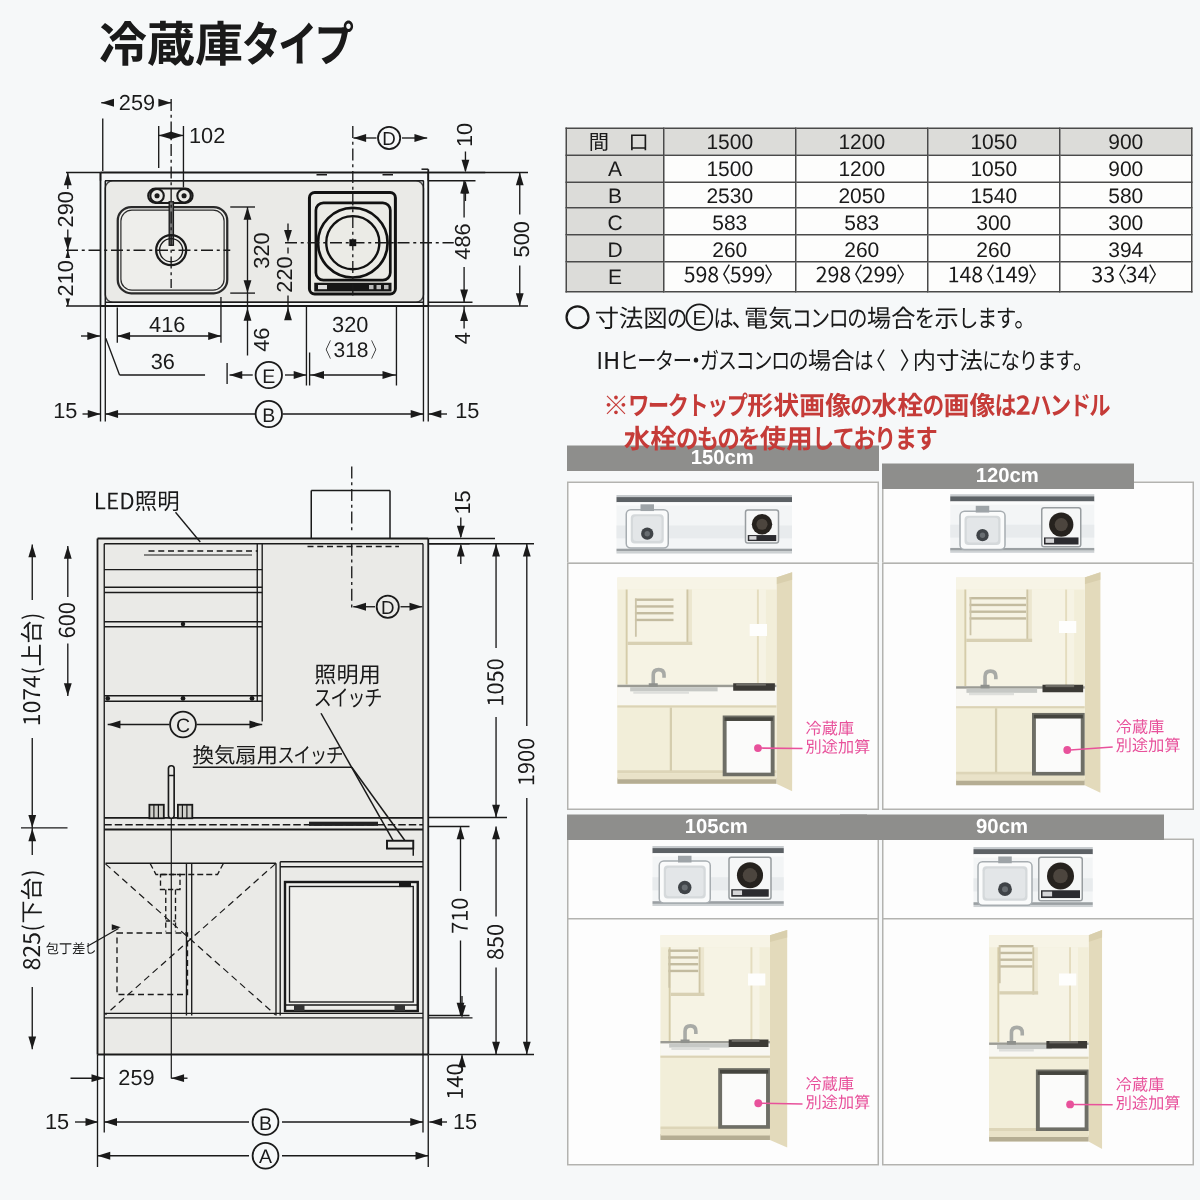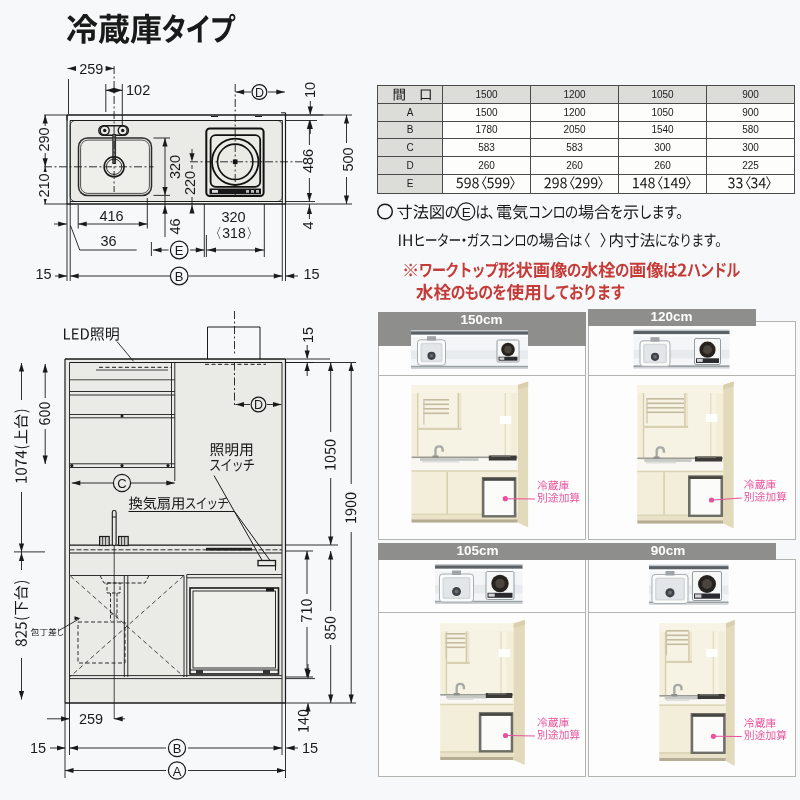--- a/index.html
+++ b/index.html
@@ -1,19 +1,19 @@
 <!DOCTYPE html>
 <html><head><meta charset="utf-8"><style>
 html,body{margin:0;padding:0;}
 body{width:800px;height:800px;position:relative;background:#f6f8f9;
  font-family:"Liberation Sans",sans-serif;overflow:hidden;}
 .abs{position:absolute;}
 table.dim{border-collapse:collapse;position:absolute;left:377px;top:85px;}
 table.dim td{border:1px solid #4a4a4a;height:16.8px;padding:0;text-align:center;
- font-size:10px;color:#1a1a1a;background:#fdfdfc;}
+ font-size:14px;color:#1a1a1a;background:#fdfdfc;}
 table.dim td.h{background:#dcdcd9;}
 .gh{position:absolute;background:#8e8e8c;color:#fff;font-size:13.5px;font-weight:bold;
  text-align:center;line-height:16.5px;}
 .cell{position:absolute;background:#fdfdfd;border:1px solid #b3b3b0;}
 </style></head><body>
 <table class="dim" cellspacing="0">
     <tbody>
       <tr>
         <td class="h" style="width:64px"></td>
         <td class="h" style="width:87px">1500</td>
@@ -23,38 +23,38 @@
       </tr>
       <tr>
         <td class="h" style="width:64px">A</td>
         <td style="width:87px">1500</td>
         <td style="width:87px">1200</td>
         <td style="width:87px">1050</td>
         <td style="width:87px">900</td>
       </tr>
       <tr>
         <td class="h" style="width:64px">B</td>
-        <td style="width:87px">1780</td>
+        <td style="width:87px">2530</td>
         <td style="width:87px">2050</td>
         <td style="width:87px">1540</td>
         <td style="width:87px">580</td>
       </tr>
       <tr>
         <td class="h" style="width:64px">C</td>
         <td style="width:87px">583</td>
         <td style="width:87px">583</td>
         <td style="width:87px">300</td>
         <td style="width:87px">300</td>
       </tr>
       <tr>
         <td class="h" style="width:64px">D</td>
         <td style="width:87px">260</td>
         <td style="width:87px">260</td>
         <td style="width:87px">260</td>
-        <td style="width:87px">225</td>
+        <td style="width:87px">394</td>
       </tr>
       <tr>
         <td class="h" style="width:64px">E</td>
         <td style="width:87px"><svg width="87" height="16" viewBox="0 0 87 16">
             <path transform="translate(12.8,13.2)" fill="#1a1a1a" d="M3.7 0.2C5.5 0.2 7.1 -1.1 7.1 -3.4C7.1 -5.7 5.7 -6.7 4 -6.7C3.4 -6.7 2.9 -6.5 2.4 -6.3L2.7 -9.3H6.6V-10.4H1.6L1.2 -5.6L1.9 -5.1C2.5 -5.5 3 -5.7 3.6 -5.7C5 -5.7 5.8 -4.8 5.8 -3.4C5.8 -1.8 4.8 -0.9 3.6 -0.9C2.4 -0.9 1.6 -1.4 1 -2L0.4 -1.2C1.1 -0.5 2.1 0.2 3.7 0.2Z M11.2 0.2C13.2 0.2 15 -1.4 15 -5.7C15 -9 13.5 -10.6 11.5 -10.6C9.9 -10.6 8.5 -9.2 8.5 -7.2C8.5 -5.1 9.6 -3.9 11.4 -3.9C12.2 -3.9 13.1 -4.4 13.8 -5.2C13.7 -2 12.5 -0.9 11.2 -0.9C10.5 -0.9 9.9 -1.2 9.4 -1.7L8.7 -0.9C9.3 -0.3 10.1 0.2 11.2 0.2ZM13.8 -6.3C13.1 -5.3 12.3 -4.9 11.6 -4.9C10.4 -4.9 9.7 -5.8 9.7 -7.2C9.7 -8.6 10.5 -9.6 11.5 -9.6C12.8 -9.6 13.6 -8.4 13.8 -6.3Z M19.7 0.2C21.7 0.2 23 -1 23 -2.5C23 -3.9 22.2 -4.7 21.2 -5.2V-5.3C21.9 -5.8 22.6 -6.7 22.6 -7.8C22.6 -9.4 21.5 -10.6 19.8 -10.6C18.1 -10.6 16.9 -9.5 16.9 -7.9C16.9 -6.8 17.6 -6 18.3 -5.5V-5.5C17.4 -5 16.4 -4 16.4 -2.6C16.4 -1 17.8 0.2 19.7 0.2ZM20.4 -5.7C19.2 -6.1 18.1 -6.7 18.1 -7.9C18.1 -8.9 18.8 -9.6 19.8 -9.6C20.9 -9.6 21.5 -8.8 21.5 -7.8C21.5 -7 21.1 -6.3 20.4 -5.7ZM19.8 -0.8C18.5 -0.8 17.6 -1.6 17.6 -2.7C17.6 -3.7 18.2 -4.5 19 -5.1C20.5 -4.5 21.8 -3.9 21.8 -2.5C21.8 -1.5 21 -0.8 19.8 -0.8Z M30.8 0.8 27.3 -5.4 30.8 -11.6 30 -12 26.2 -5.4 30 1.2Z M34.5 0.2C36.2 0.2 37.9 -1.1 37.9 -3.4C37.9 -5.7 36.5 -6.7 34.7 -6.7C34.1 -6.7 33.6 -6.5 33.2 -6.3L33.4 -9.3H37.4V-10.4H32.3L32 -5.6L32.7 -5.1C33.3 -5.5 33.7 -5.7 34.4 -5.7C35.7 -5.7 36.6 -4.8 36.6 -3.4C36.6 -1.8 35.6 -0.9 34.3 -0.9C33.1 -0.9 32.4 -1.4 31.8 -2L31.1 -1.2C31.8 -0.5 32.8 0.2 34.5 0.2Z M42 0.2C43.9 0.2 45.7 -1.4 45.7 -5.7C45.7 -9 44.2 -10.6 42.2 -10.6C40.6 -10.6 39.2 -9.2 39.2 -7.2C39.2 -5.1 40.4 -3.9 42.1 -3.9C43 -3.9 43.9 -4.4 44.5 -5.2C44.4 -2 43.3 -0.9 41.9 -0.9C41.2 -0.9 40.6 -1.2 40.2 -1.7L39.4 -0.9C40 -0.3 40.8 0.2 42 0.2ZM44.5 -6.3C43.8 -5.3 43 -4.9 42.3 -4.9C41.1 -4.9 40.5 -5.8 40.5 -7.2C40.5 -8.6 41.2 -9.6 42.2 -9.6C43.6 -9.6 44.4 -8.4 44.5 -6.3Z M49.8 0.2C51.8 0.2 53.6 -1.4 53.6 -5.7C53.6 -9 52.1 -10.6 50.1 -10.6C48.5 -10.6 47.1 -9.2 47.1 -7.2C47.1 -5.1 48.3 -3.9 50 -3.9C50.9 -3.9 51.8 -4.4 52.4 -5.2C52.3 -2 51.1 -0.9 49.8 -0.9C49.1 -0.9 48.5 -1.2 48 -1.7L47.3 -0.9C47.9 -0.3 48.7 0.2 49.8 0.2ZM52.4 -6.3C51.7 -5.3 50.9 -4.9 50.2 -4.9C49 -4.9 48.4 -5.8 48.4 -7.2C48.4 -8.6 49.1 -9.6 50.1 -9.6C51.4 -9.6 52.2 -8.4 52.4 -6.3Z M54.3 0.8 55.1 1.2 58.9 -5.4 55.1 -12 54.3 -11.6 57.9 -5.4Z"></path>
           </svg></td>
         <td style="width:87px"><svg width="87" height="16" viewBox="0 0 87 16">
             <path transform="translate(12.8,13.2)" fill="#1a1a1a" d="M0.6 0H7.2V-1.1H4.3C3.8 -1.1 3.1 -1.1 2.6 -1C5 -3.3 6.7 -5.5 6.7 -7.5C6.7 -9.4 5.5 -10.6 3.6 -10.6C2.3 -10.6 1.4 -10 0.6 -9.1L1.3 -8.3C1.9 -9 2.6 -9.5 3.5 -9.5C4.8 -9.5 5.4 -8.7 5.4 -7.5C5.4 -5.7 3.9 -3.6 0.6 -0.8Z M11.2 0.2C13.2 0.2 15 -1.4 15 -5.7C15 -9 13.5 -10.6 11.5 -10.6C9.9 -10.6 8.5 -9.2 8.5 -7.2C8.5 -5.1 9.6 -3.9 11.4 -3.9C12.2 -3.9 13.1 -4.4 13.8 -5.2C13.7 -2 12.5 -0.9 11.2 -0.9C10.5 -0.9 9.9 -1.2 9.4 -1.7L8.7 -0.9C9.3 -0.3 10.1 0.2 11.2 0.2ZM13.8 -6.3C13.1 -5.3 12.3 -4.9 11.6 -4.9C10.4 -4.9 9.7 -5.8 9.7 -7.2C9.7 -8.6 10.5 -9.6 11.5 -9.6C12.8 -9.6 13.6 -8.4 13.8 -6.3Z M19.7 0.2C21.7 0.2 23 -1 23 -2.5C23 -3.9 22.2 -4.7 21.2 -5.2V-5.3C21.9 -5.8 22.6 -6.7 22.6 -7.8C22.6 -9.4 21.5 -10.6 19.8 -10.6C18.1 -10.6 16.9 -9.5 16.9 -7.9C16.9 -6.8 17.6 -6 18.3 -5.5V-5.5C17.4 -5 16.4 -4 16.4 -2.6C16.4 -1 17.8 0.2 19.7 0.2ZM20.4 -5.7C19.2 -6.1 18.1 -6.7 18.1 -7.9C18.1 -8.9 18.8 -9.6 19.8 -9.6C20.9 -9.6 21.5 -8.8 21.5 -7.8C21.5 -7 21.1 -6.3 20.4 -5.7ZM19.8 -0.8C18.5 -0.8 17.6 -1.6 17.6 -2.7C17.6 -3.7 18.2 -4.5 19 -5.1C20.5 -4.5 21.8 -3.9 21.8 -2.5C21.8 -1.5 21 -0.8 19.8 -0.8Z M30.8 0.8 27.3 -5.4 30.8 -11.6 30 -12 26.2 -5.4 30 1.2Z M31.4 0H37.9V-1.1H35C34.5 -1.1 33.9 -1.1 33.3 -1C35.8 -3.3 37.4 -5.5 37.4 -7.5C37.4 -9.4 36.2 -10.6 34.4 -10.6C33.1 -10.6 32.1 -10 31.3 -9.1L32.1 -8.3C32.6 -9 33.4 -9.5 34.2 -9.5C35.5 -9.5 36.1 -8.7 36.1 -7.5C36.1 -5.7 34.6 -3.6 31.4 -0.8Z M42 0.2C43.9 0.2 45.7 -1.4 45.7 -5.7C45.7 -9 44.2 -10.6 42.2 -10.6C40.6 -10.6 39.2 -9.2 39.2 -7.2C39.2 -5.1 40.4 -3.9 42.1 -3.9C43 -3.9 43.9 -4.4 44.5 -5.2C44.4 -2 43.3 -0.9 41.9 -0.9C41.2 -0.9 40.6 -1.2 40.2 -1.7L39.4 -0.9C40 -0.3 40.8 0.2 42 0.2ZM44.5 -6.3C43.8 -5.3 43 -4.9 42.3 -4.9C41.1 -4.9 40.5 -5.8 40.5 -7.2C40.5 -8.6 41.2 -9.6 42.2 -9.6C43.6 -9.6 44.4 -8.4 44.5 -6.3Z M49.8 0.2C51.8 0.2 53.6 -1.4 53.6 -5.7C53.6 -9 52.1 -10.6 50.1 -10.6C48.5 -10.6 47.1 -9.2 47.1 -7.2C47.1 -5.1 48.3 -3.9 50 -3.9C50.9 -3.9 51.8 -4.4 52.4 -5.2C52.3 -2 51.1 -0.9 49.8 -0.9C49.1 -0.9 48.5 -1.2 48 -1.7L47.3 -0.9C47.9 -0.3 48.7 0.2 49.8 0.2ZM52.4 -6.3C51.7 -5.3 50.9 -4.9 50.2 -4.9C49 -4.9 48.4 -5.8 48.4 -7.2C48.4 -8.6 49.1 -9.6 50.1 -9.6C51.4 -9.6 52.2 -8.4 52.4 -6.3Z M54.3 0.8 55.1 1.2 58.9 -5.4 55.1 -12 54.3 -11.6 57.9 -5.4Z"></path>
           </svg></td>
         <td style="width:87px"><svg width="87" height="16" viewBox="0 0 87 16">
@@ -63,21 +63,21 @@
         <td style="width:87px"><svg width="87" height="16" viewBox="0 0 87 16">
             <path transform="translate(20.6,13.2)" fill="#1a1a1a" d="M3.7 0.2C5.6 0.2 7.1 -0.9 7.1 -2.8C7.1 -4.2 6.1 -5.1 4.9 -5.4V-5.5C6 -5.9 6.7 -6.7 6.7 -8C6.7 -9.6 5.5 -10.6 3.7 -10.6C2.5 -10.6 1.6 -10.1 0.8 -9.4L1.5 -8.5C2.1 -9.1 2.8 -9.5 3.6 -9.5C4.7 -9.5 5.4 -8.9 5.4 -7.9C5.4 -6.8 4.7 -5.9 2.5 -5.9V-4.9C4.9 -4.9 5.8 -4.1 5.8 -2.8C5.8 -1.6 4.9 -0.9 3.6 -0.9C2.5 -0.9 1.7 -1.5 1.1 -2.1L0.4 -1.2C1.1 -0.5 2.1 0.2 3.7 0.2Z M11.6 0.2C13.5 0.2 15 -0.9 15 -2.8C15 -4.2 14 -5.1 12.8 -5.4V-5.5C13.9 -5.9 14.6 -6.7 14.6 -8C14.6 -9.6 13.3 -10.6 11.6 -10.6C10.4 -10.6 9.5 -10.1 8.7 -9.4L9.4 -8.5C10 -9.1 10.7 -9.5 11.5 -9.5C12.6 -9.5 13.3 -8.9 13.3 -7.9C13.3 -6.8 12.6 -5.9 10.4 -5.9V-4.9C12.8 -4.9 13.6 -4.1 13.6 -2.8C13.6 -1.6 12.8 -0.9 11.5 -0.9C10.4 -0.9 9.6 -1.5 9 -2.1L8.3 -1.2C9 -0.5 10 0.2 11.6 0.2Z M23 0.8 19.4 -5.4 23 -11.6 22.2 -12 18.4 -5.4 22.2 1.2Z M26.6 0.2C28.5 0.2 29.9 -0.9 29.9 -2.8C29.9 -4.2 29 -5.1 27.7 -5.4V-5.5C28.9 -5.9 29.6 -6.7 29.6 -8C29.6 -9.6 28.3 -10.6 26.6 -10.6C25.4 -10.6 24.4 -10.1 23.7 -9.4L24.4 -8.5C24.9 -9.1 25.7 -9.5 26.5 -9.5C27.6 -9.5 28.3 -8.9 28.3 -7.9C28.3 -6.8 27.5 -5.9 25.4 -5.9V-4.9C27.8 -4.9 28.6 -4.1 28.6 -2.8C28.6 -1.6 27.8 -0.9 26.5 -0.9C25.3 -0.9 24.6 -1.5 23.9 -2.1L23.3 -1.2C24 -0.5 25 0.2 26.6 0.2Z M35.6 0H36.8V-2.9H38.2V-3.9H36.8V-10.4H35.4L31 -3.7V-2.9H35.6ZM35.6 -3.9H32.4L34.7 -7.5C35 -8 35.3 -8.5 35.6 -9H35.6C35.6 -8.5 35.6 -7.6 35.6 -7.1Z M38.5 0.8 39.3 1.2 43.1 -5.4 39.3 -12 38.5 -11.6 42.1 -5.4Z"></path>
           </svg></td>
       </tr>
     </tbody>
   </table>
 
 <div class="cell" style="left:377.5px;top:321px;width:206px;height:52.5px"></div>
 <div class="cell" style="left:377.5px;top:374.5px;width:206px;height:163.0px"></div>
 
-<div class="gh" style="left:377.5px;top:312px;width:208px;height:34px">150cm</div>
+<div class="gh" style="left:377.5px;top:297px;width:208px;height:17px">150cm</div>
 
 <div class="cell" style="left:587.5px;top:321px;width:206px;height:52.5px"></div>
 <div class="cell" style="left:587.5px;top:374.5px;width:206px;height:163.0px"></div>
 
 <div class="gh" style="left:587.5px;top:309px;width:168px;height:17px">120cm</div>
 
 <div class="cell" style="left:377.5px;top:558.5px;width:206px;height:52.0px"></div>
 <div class="cell" style="left:377.5px;top:611.5px;width:206px;height:163.0px"></div>
 
 <div class="gh" style="left:377.5px;top:542.5px;width:200px;height:17px">105cm</div>

